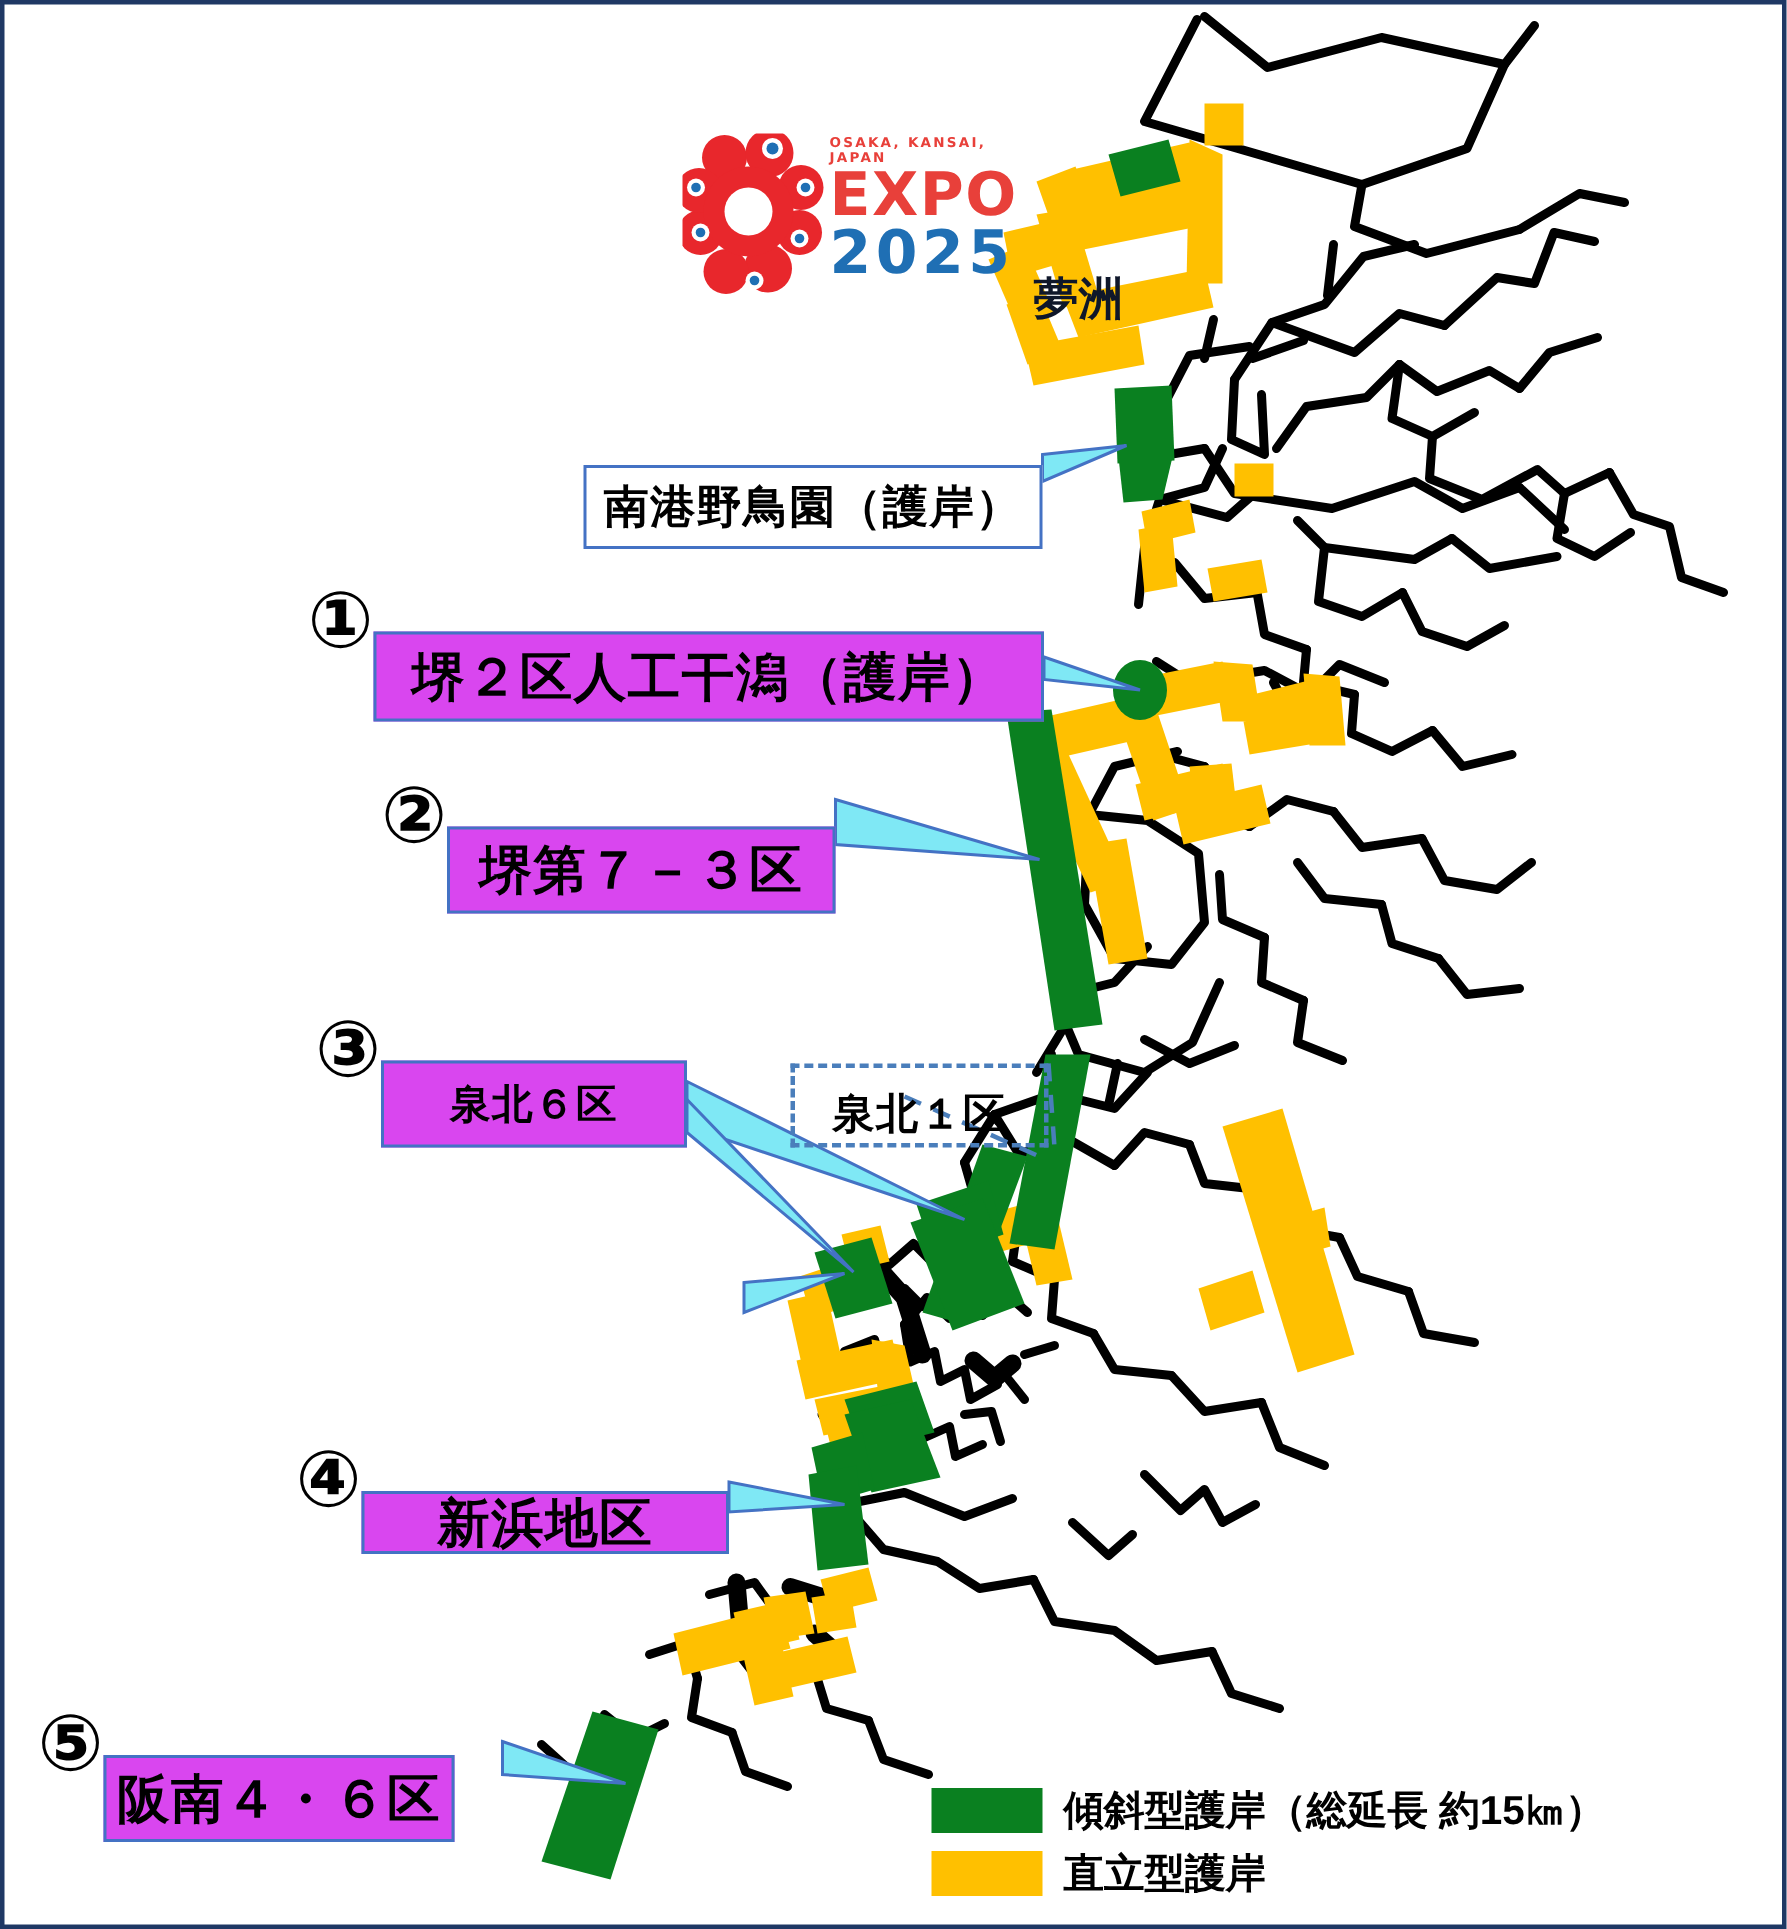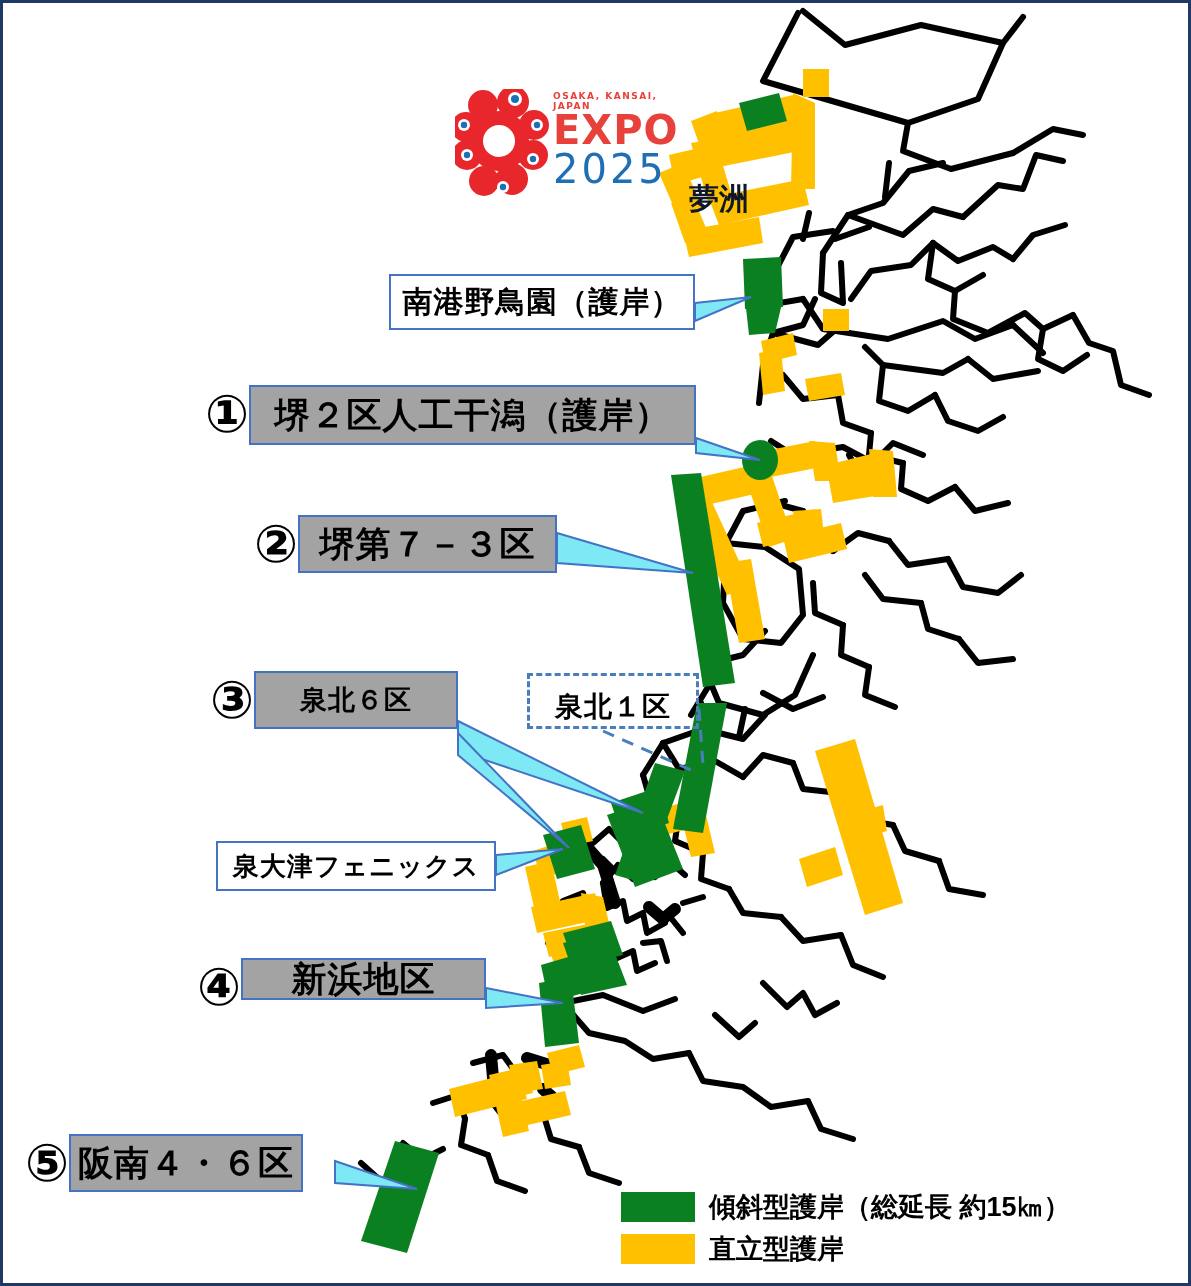--- a/index.html
+++ b/index.html
@@ -3,38 +3,38 @@
 <meta charset="utf-8">
 <style>
   html,body{margin:0;padding:0;background:#fff;}
   body{width:1191px;height:1286px;overflow:hidden;font-family:"Liberation Sans","DejaVu Sans",sans-serif;}
   #page{position:relative;width:1191px;height:1286px;background:#ffffff;box-sizing:border-box;border:3px solid #1F3864;}
   #stage{position:absolute;inset:0;}
   svg#mapsvg{position:absolute;left:0;top:0;width:1185px;height:1280px;}
 
   
   .callout{position:absolute;display:flex;align-items:center;justify-content:center;
-    box-sizing:border-box;font-weight:bold;color:#000;letter-spacing:1px;white-space:nowrap;}
-  .cyanbox{background:#a3a3a3;border:2px solid #4472C4;}
+    box-sizing:border-box;font-weight:bold;color:#000;letter-spacing:1px;white-space:nowrap;margin-top:36px;}
+  .cyanbox{background:#d946ef;border:2px solid #4472C4;}
   .whitebox{background:#FFFFFF;border:2px solid #4472C4;}
   .dashbox{background:transparent;border:3px dashed #4A7EBB;}
   .num{position:absolute;font-weight:bold;color:#000;display:flex;align-items:center;justify-content:center;}
 
   
   #legend{position:absolute;left:618px;top:1186px;}
   .leg-row{display:flex;align-items:center;margin-bottom:6px;}
   .leg-swatch{width:74px;height:30px;margin-right:14px;}
   .leg-text{font-size:27px;font-weight:bold;color:#000;letter-spacing:0px;white-space:nowrap;}
 
   
   #expo{position:absolute;left:452px;top:86px;width:215px;height:110px;}
   #expo .wordmark{position:absolute;left:98px;top:2px;}
   .ex-tag{font-size:9px;color:#E8403A;letter-spacing:1.5px;font-weight:bold;font-family:"DejaVu Sans",sans-serif;}
   .ex-expo{font-size:40px;color:#E8403A;font-weight:bold;line-height:0.95;letter-spacing:1px;font-family:"DejaVu Sans",sans-serif;}
-  .ex-2025{font-size:40px;color:#1F6FB4;font-weight:normal;line-height:1.0;letter-spacing:3px;font-family:"DejaVu Sans",sans-serif;}
+  .ex-2025{font-size:40px;color:#1F6FB4;font-weight:bold;line-height:1.0;letter-spacing:3px;font-family:"DejaVu Sans",sans-serif;}
 
   .maplabel{position:absolute;font-weight:bold;color:#0f172a;}
 </style>
 </head>
 <body>
 
 <div id="page">
   <div id="stage">
 
     <svg id="mapsvg" viewBox="0 0 1185 1280">
@@ -317,23 +317,20 @@
     </div>
 
     <div class="callout cyanbox" style="left:251px;top:668px;width:204px;height:58px;font-size:27px;">
       <span>泉北６区</span>
     </div>
 
     <div class="callout dashbox" style="left:524px;top:670px;width:172px;height:56px;font-size:28px;align-items:flex-end;">
       <span>泉北１区</span>
     </div>
 
-    <div class="callout whitebox" style="left:213px;top:838px;width:280px;height:50px;font-size:26px;">
-      <span>泉大津フェニックス</span>
-    </div>
 
     <div class="callout cyanbox" style="left:238px;top:955px;width:245px;height:42px;font-size:35px;">
       <span>新浜地区</span>
     </div>
 
     <div class="callout cyanbox" style="left:66px;top:1131px;width:234px;height:58px;font-size:35px;">
       <span>阪南４・６区</span>
     </div>
 
     <div class="num" style="left:196px;top:378px;width:56px;height:66px;font-size:52px;">

